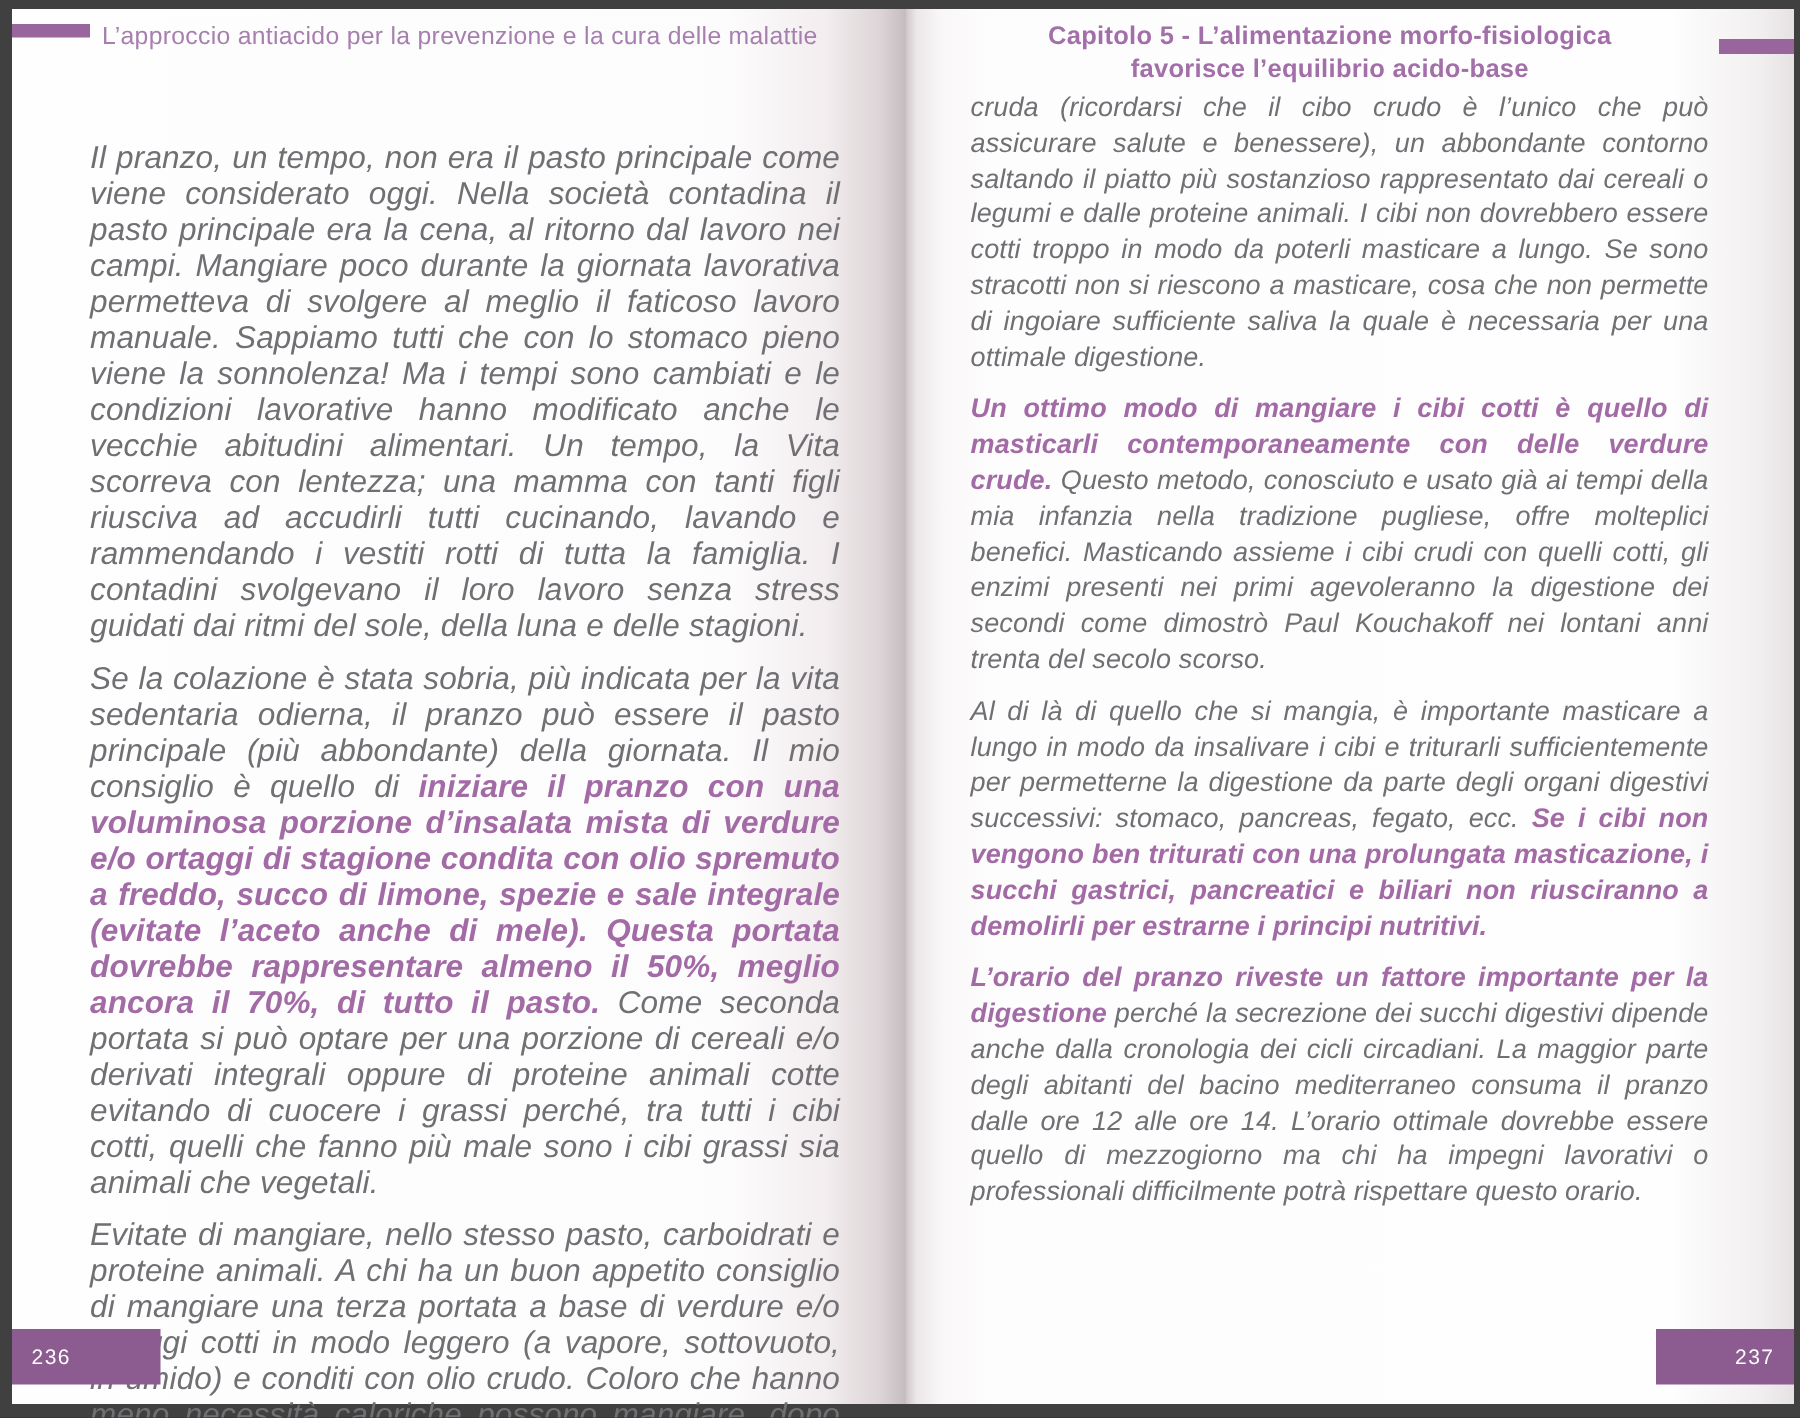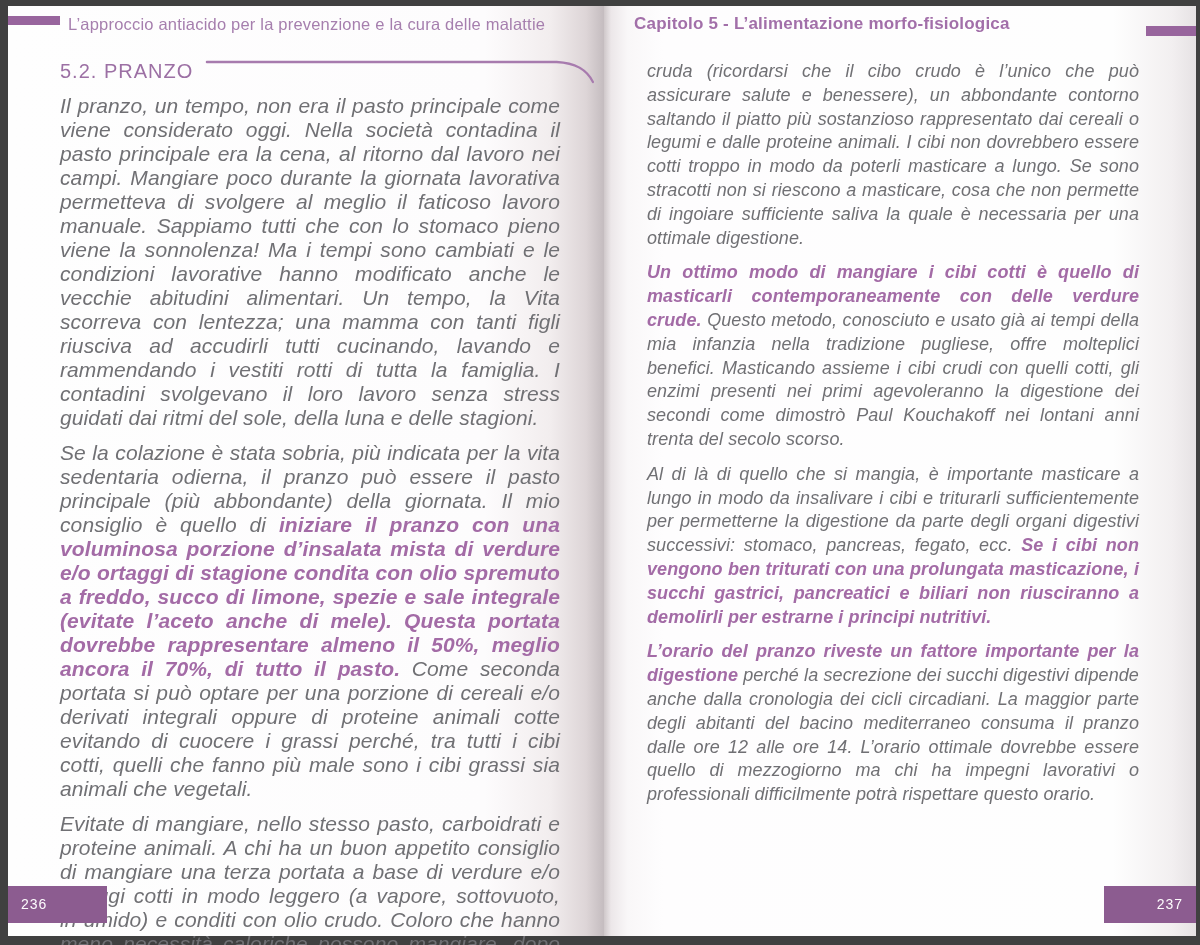--- a/index.html
+++ b/index.html
@@ -14,21 +14,21 @@
     background:linear-gradient(90deg,#cfc8ca 0%,#ece7e9 1.2%,#f9f7f8 4%,#fefdfe 10%,#fefefe 86%,#f2eff0 96%,#e6e2e4 100%);}
 
   
   .tab{position:absolute;background:#98659d;}
   .tab-left{top:10px;left:0;width:52px;height:9px;}
   .tab-right{top:20px;right:0;width:50px;height:10px;}
 
   
   .pl-header{position:absolute;top:9px;left:60px;right:16px;
     font-size:16.5px;letter-spacing:.2px;color:#a67fae;}
-  .pr-header{position:absolute;top:7px;left:30px;right:57px;text-align:left;
+  .pr-header{position:absolute;top:7px;left:30px;right:57px;text-align:center;
     font-size:17px;line-height:21.5px;font-weight:bold;color:#a26fa9;letter-spacing:.2px;}
 
   
   .pl-section{position:absolute;top:52px;left:52px;right:8px;
     display:flex;align-items:center;gap:12px;}
   .pl-section .title{font-size:20px;color:#9c70a4;letter-spacing:1px;white-space:nowrap;}
   .pl-section .rule{flex:1;height:26px;}
 
   
   .body-col{position:absolute;text-align:justify;color:#707074;}
@@ -54,40 +54,35 @@
 </style>
 </head>
 <body>
 
 <div class="scan">
 
   <div class="page page-left">
     <div class="tab tab-left"></div>
     <div class="pl-header">L’approccio antiacido per la prevenzione e la cura delle malattie</div>
 
-    <div class="pl-section">
-      <span class="title">5.2. PRANZO</span>
-      <svg class="rule" viewBox="0 0 420 26" preserveAspectRatio="none">
-        <path d="M2 4 H 378 C 398 5 410 11 417 24" fill="none" stroke="#a77bae" stroke-width="2.4" stroke-linecap="round"></path>
-      </svg>
-    </div>
 
     <div class="body-col pl-body">
       <p class="para"><span class="run-normal">Il pranzo, un tempo, non era il pasto principale come viene considerato oggi. Nella società contadina il pasto principale era la cena, al ritorno dal lavoro nei campi. Mangiare poco durante la giornata lavorativa permetteva di svolgere al meglio il faticoso lavoro manuale. Sappiamo tutti che con lo stomaco pieno viene la sonnolenza! Ma i tempi sono cambiati e le condizioni lavorative hanno modificato anche le vecchie abitudini alimentari. Un tempo, la Vita scorreva con lentezza; una mamma con tanti figli riusciva ad accudirli tutti cucinando, lavando e rammendando i vestiti rotti di tutta la famiglia. I contadini svolgevano il loro lavoro senza stress guidati dai ritmi del sole, della luna e delle stagioni.</span></p>
       <p class="para"><span class="run-normal">Se la colazione è stata sobria, più indicata per la vita sedentaria odierna, il pranzo può essere il pasto principale (più abbondante) della giornata. Il mio consiglio è quello di </span><span class="run-accent">iniziare il pranzo con una voluminosa porzione d’insalata mista di verdure e/o ortaggi di stagione condita con olio spremuto a freddo, succo di limone, spezie e sale integrale (evitate l’aceto anche di mele). Questa portata dovrebbe rappresentare almeno il 50%, meglio ancora il 70%, di tutto il pasto.</span><span class="run-normal"> Come seconda portata si può optare per una porzione di cereali e/o derivati integrali oppure di proteine animali cotte evitando di cuocere i grassi perché, tra tutti i cibi cotti, quelli che fanno più male sono i cibi grassi sia animali che vegetali.</span></p>
       <p class="para"><span class="run-normal">Evitate di mangiare, nello stesso pasto, carboidrati e proteine animali. A chi ha un buon appetito consiglio di mangiare una terza portata a base di verdure e/o ortaggi cotti in modo leggero (a vapore, sottovuoto, in umido) e conditi con olio crudo. Coloro che hanno meno necessità caloriche possono mangiare, dopo la portata</span></p>
     </div>
 
     <div class="pagenum pagenum-left">236</div>
   </div>
 
   <div class="page page-right">
     <div class="tab tab-right"></div>
     <div class="pr-header">
       <div>Capitolo 5 - L’alimentazione morfo-fisiologica</div>
+      <div>favorisce l’equilibrio acido-base</div>
     </div>
 
     <div class="body-col pr-body">
       <p class="para"><span class="run-normal">cruda (ricordarsi che il cibo crudo è l’unico che può assicurare salute e benessere), un abbondante contorno saltando il piatto più sostanzioso rappresentato dai cereali o legumi e dalle proteine animali. I cibi non dovrebbero essere cotti troppo in modo da poterli masticare a lungo. Se sono stracotti non si riescono a masticare, cosa che non permette di ingoiare sufficiente saliva la quale è necessaria per una ottimale digestione.</span></p>
       <p class="para"><span class="run-accent">Un ottimo modo di mangiare i cibi cotti è quello di masticarli contemporaneamente con delle verdure crude.</span><span class="run-normal"> Questo metodo, conosciuto e usato già ai tempi della mia infanzia nella tradizione pugliese, offre molteplici benefici. Masticando assieme i cibi crudi con quelli cotti, gli enzimi presenti nei primi agevoleranno la digestione dei secondi come dimostrò Paul Kouchakoff nei lontani anni trenta del secolo scorso.</span></p>
       <p class="para"><span class="run-normal">Al di là di quello che si mangia, è importante masticare a lungo in modo da insalivare i cibi e triturarli sufficientemente per permetterne la digestione da parte degli organi digestivi successivi: stomaco, pancreas, fegato, ecc. </span><span class="run-accent">Se i cibi non vengono ben triturati con una prolungata masticazione, i succhi gastrici, pancreatici e biliari non riusciranno a demolirli per estrarne i principi nutritivi.</span></p>
       <p class="para"><span class="run-accent">L’orario del pranzo riveste un fattore importante per la digestione</span><span class="run-normal"> perché la secrezione dei succhi digestivi dipende anche dalla cronologia dei cicli circadiani. La maggior parte degli abitanti del bacino mediterraneo consuma il pranzo dalle ore 12 alle ore 14. L’orario ottimale dovrebbe essere quello di mezzogiorno ma chi ha impegni lavorativi o professionali difficilmente potrà rispettare questo orario.</span></p>
     </div>
 
     <div class="pagenum pagenum-right">237</div>

